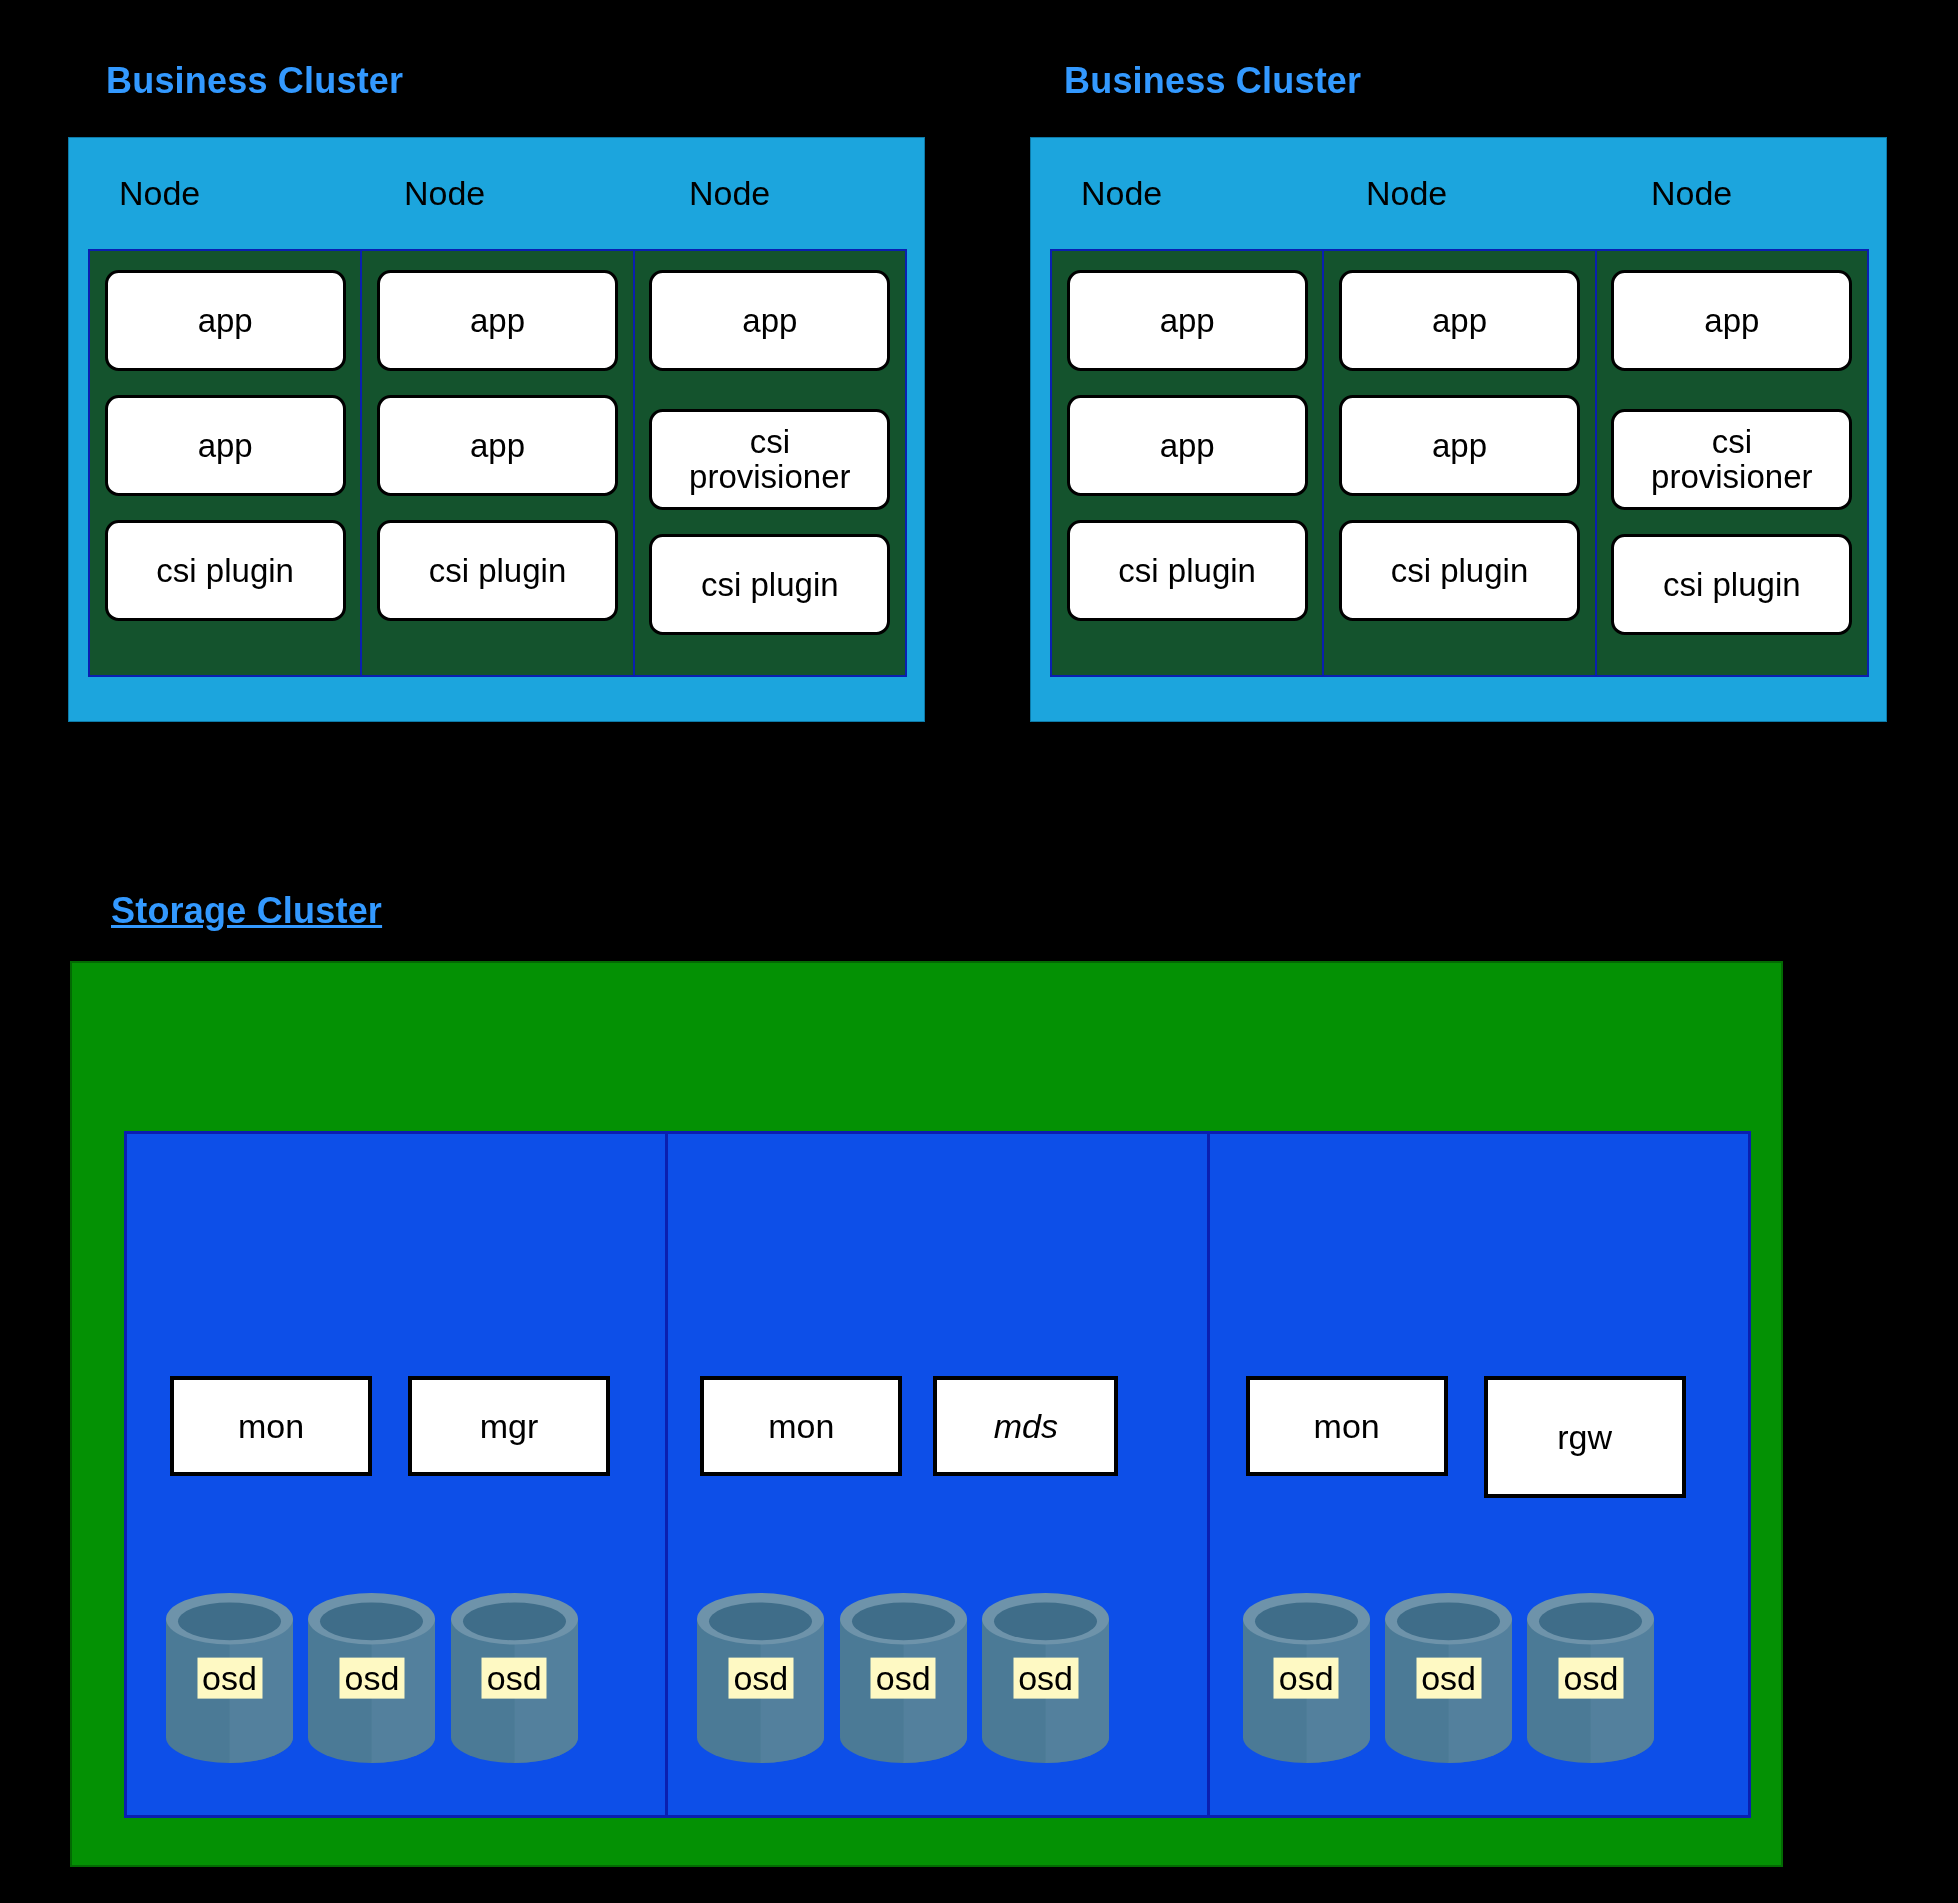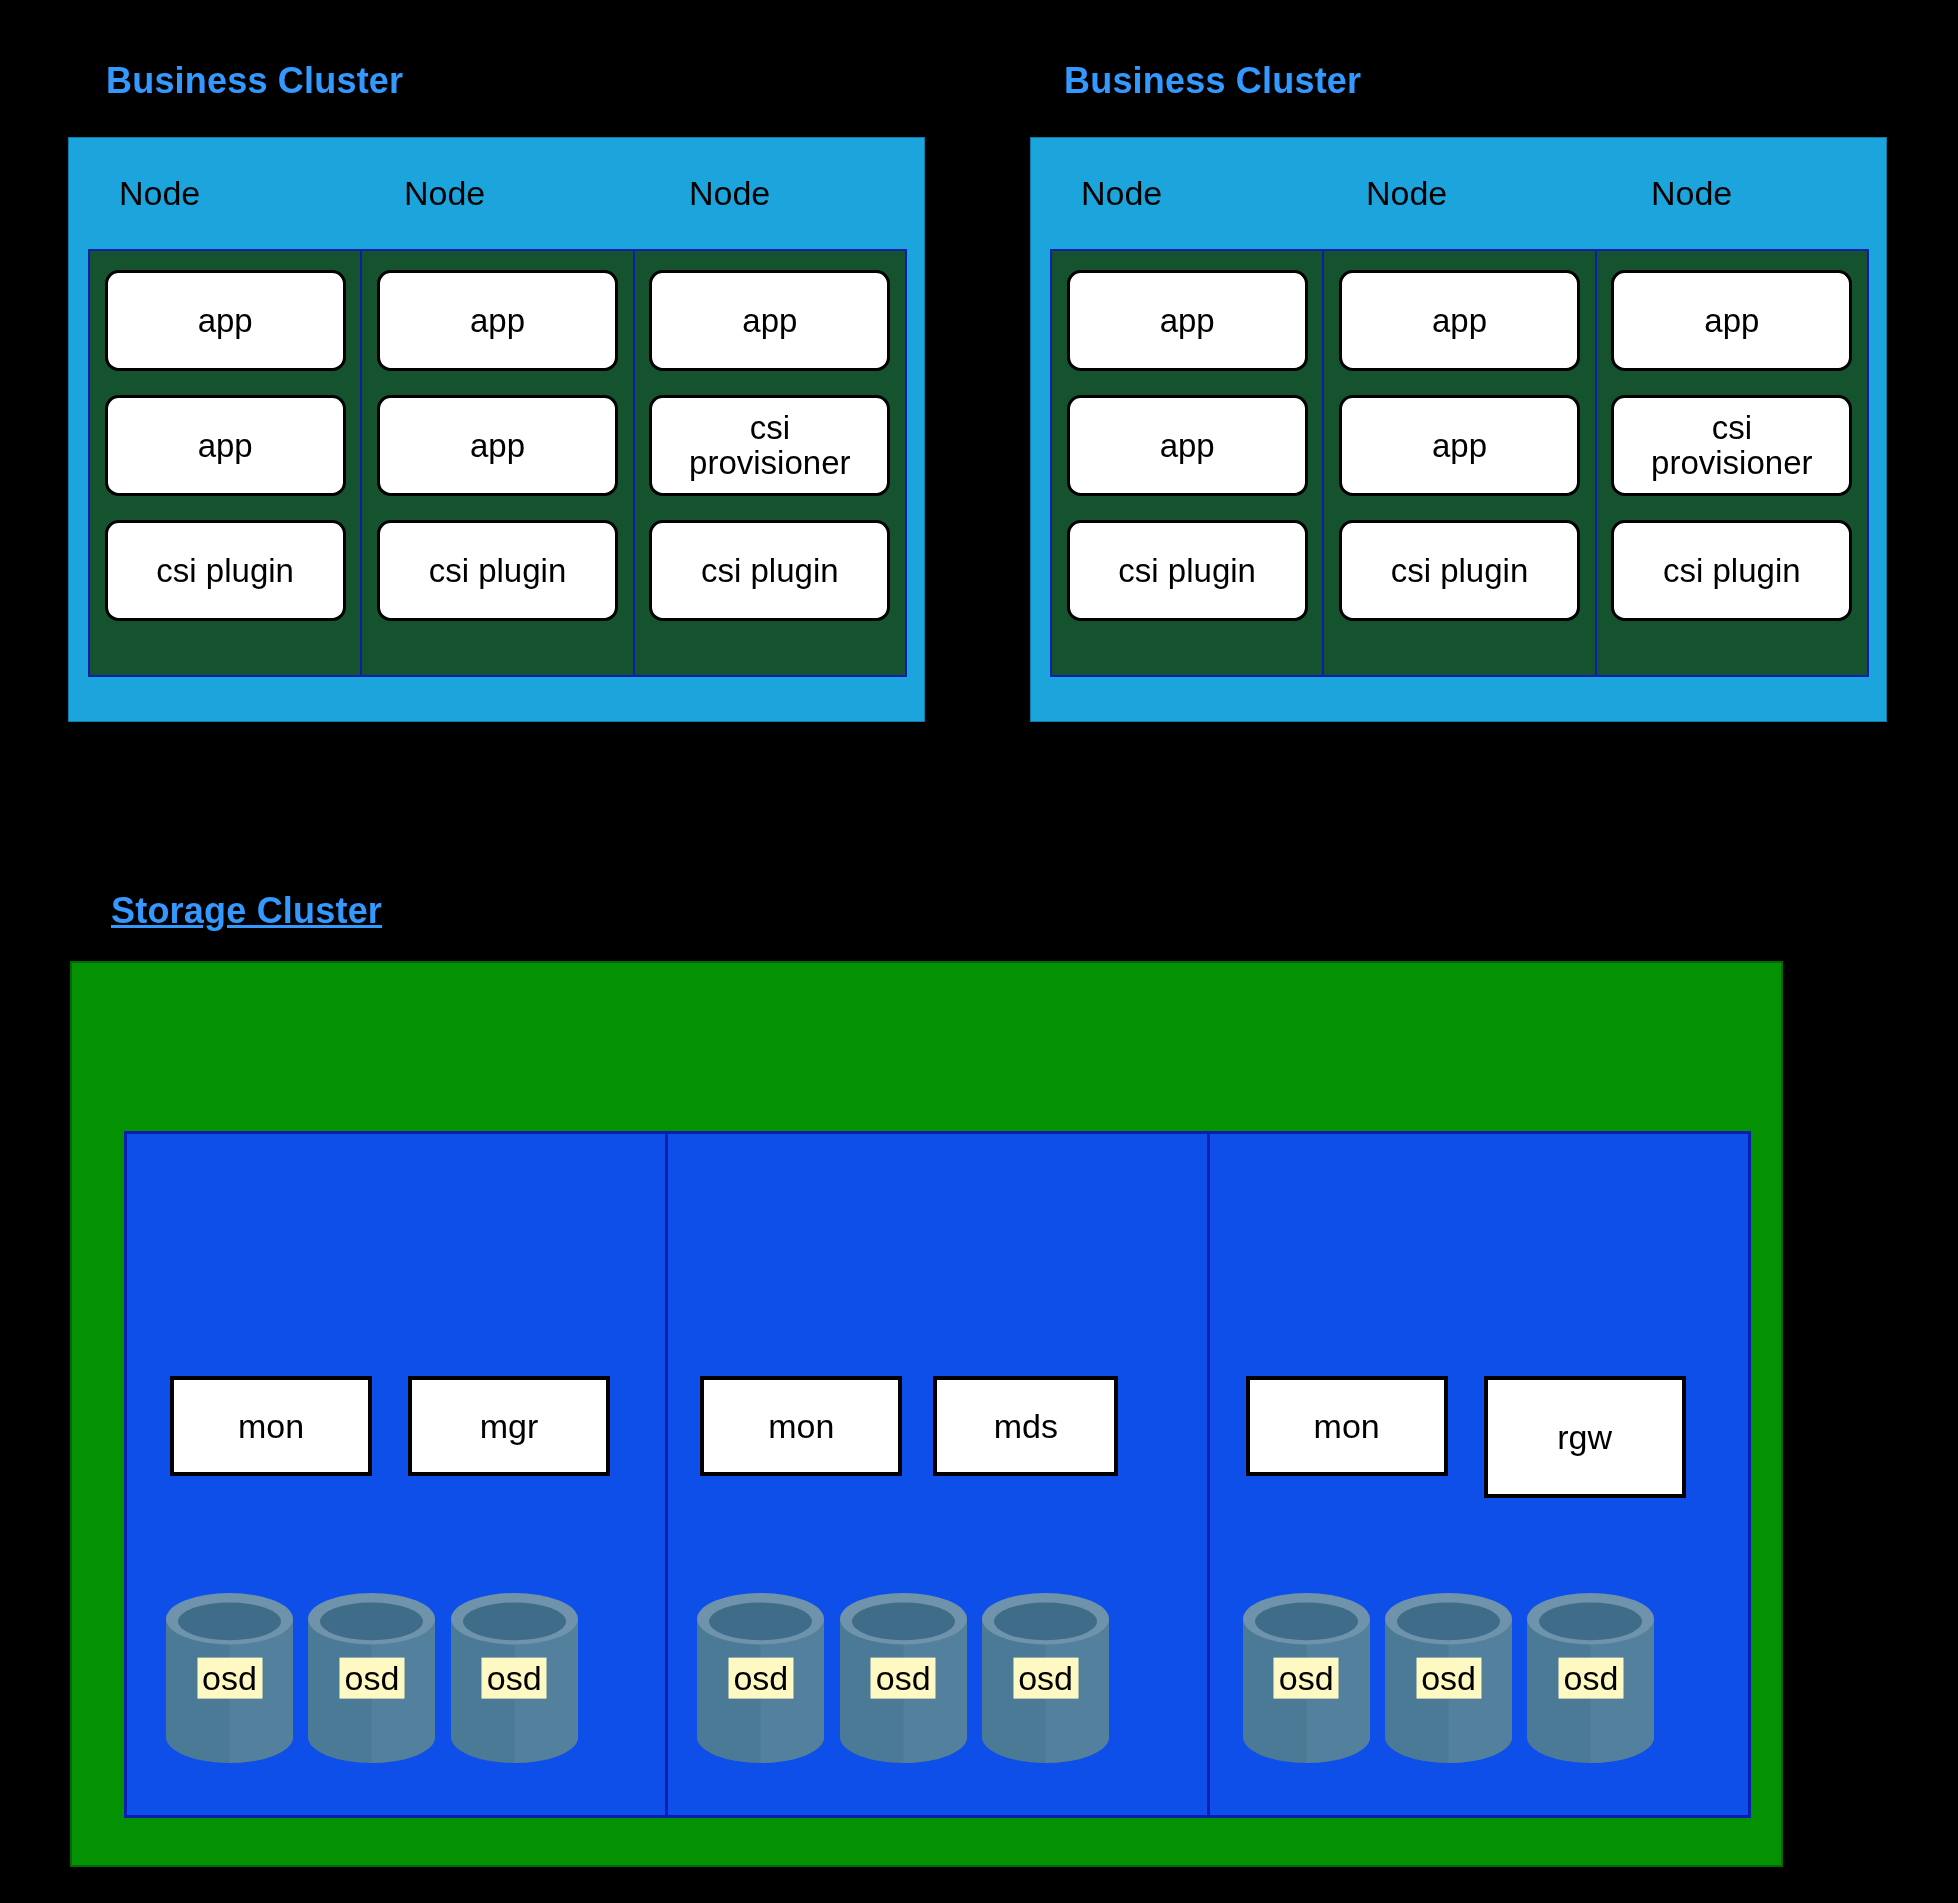--- a/index.html
+++ b/index.html
@@ -86,20 +86,21 @@
     align-items: center;
     justify-content: center;
     text-align: center;
     font-size: 33px;
     color: #000000;
     line-height: 1.08;
   }
   .pod-box.two-line {
     line-height: 1.05;
     white-space: pre-line;
+    margin-top: 14px;
   }
 
   
   .storage-cluster {
     position: absolute;
     background: #049104;
     border: 2.6px solid #036a03;
     box-sizing: border-box;
   }
   .storage-panel {
@@ -268,21 +269,21 @@
             <ellipse cx="74" cy="33" rx="60" ry="22" fill="#3f6d89"></ellipse>
           </svg>
           <span class="osd-label">osd</span>
         </div>
       </div>
     </div>
 
     <div class="storage-col">
 
       <div class="svc-box" style="left:32px; top:242px; width:202px; height:100px;">mon</div>
-      <div class="svc-box" style="left:265px; top:242px; width:185px; height:100px;">mds</div>
+      <div class="svc-box" style="left:265px; top:242px; width:185px; height:100px;font-style:italic;">mds</div>
 
       <div class="osd-row" style="left:29px; top:459px;">
         <div class="osd">
           <svg viewBox="0 0 148 198" xmlns="http://www.w3.org/2000/svg">
             <path d="M0,30 L0,168 a74,30 0 0 0 148,0 L148,30 Z" fill="#4b7a96"></path>
             <path d="M74,30 L74,198 a74,30 0 0 0 74,-30 L148,30 Z" fill="#56839f" opacity="0.75"></path>
             <ellipse cx="74" cy="30" rx="74" ry="30" fill="#6e93aa"></ellipse>
             <ellipse cx="74" cy="33" rx="60" ry="22" fill="#3f6d89"></ellipse>
           </svg>
           <span class="osd-label">osd</span>

